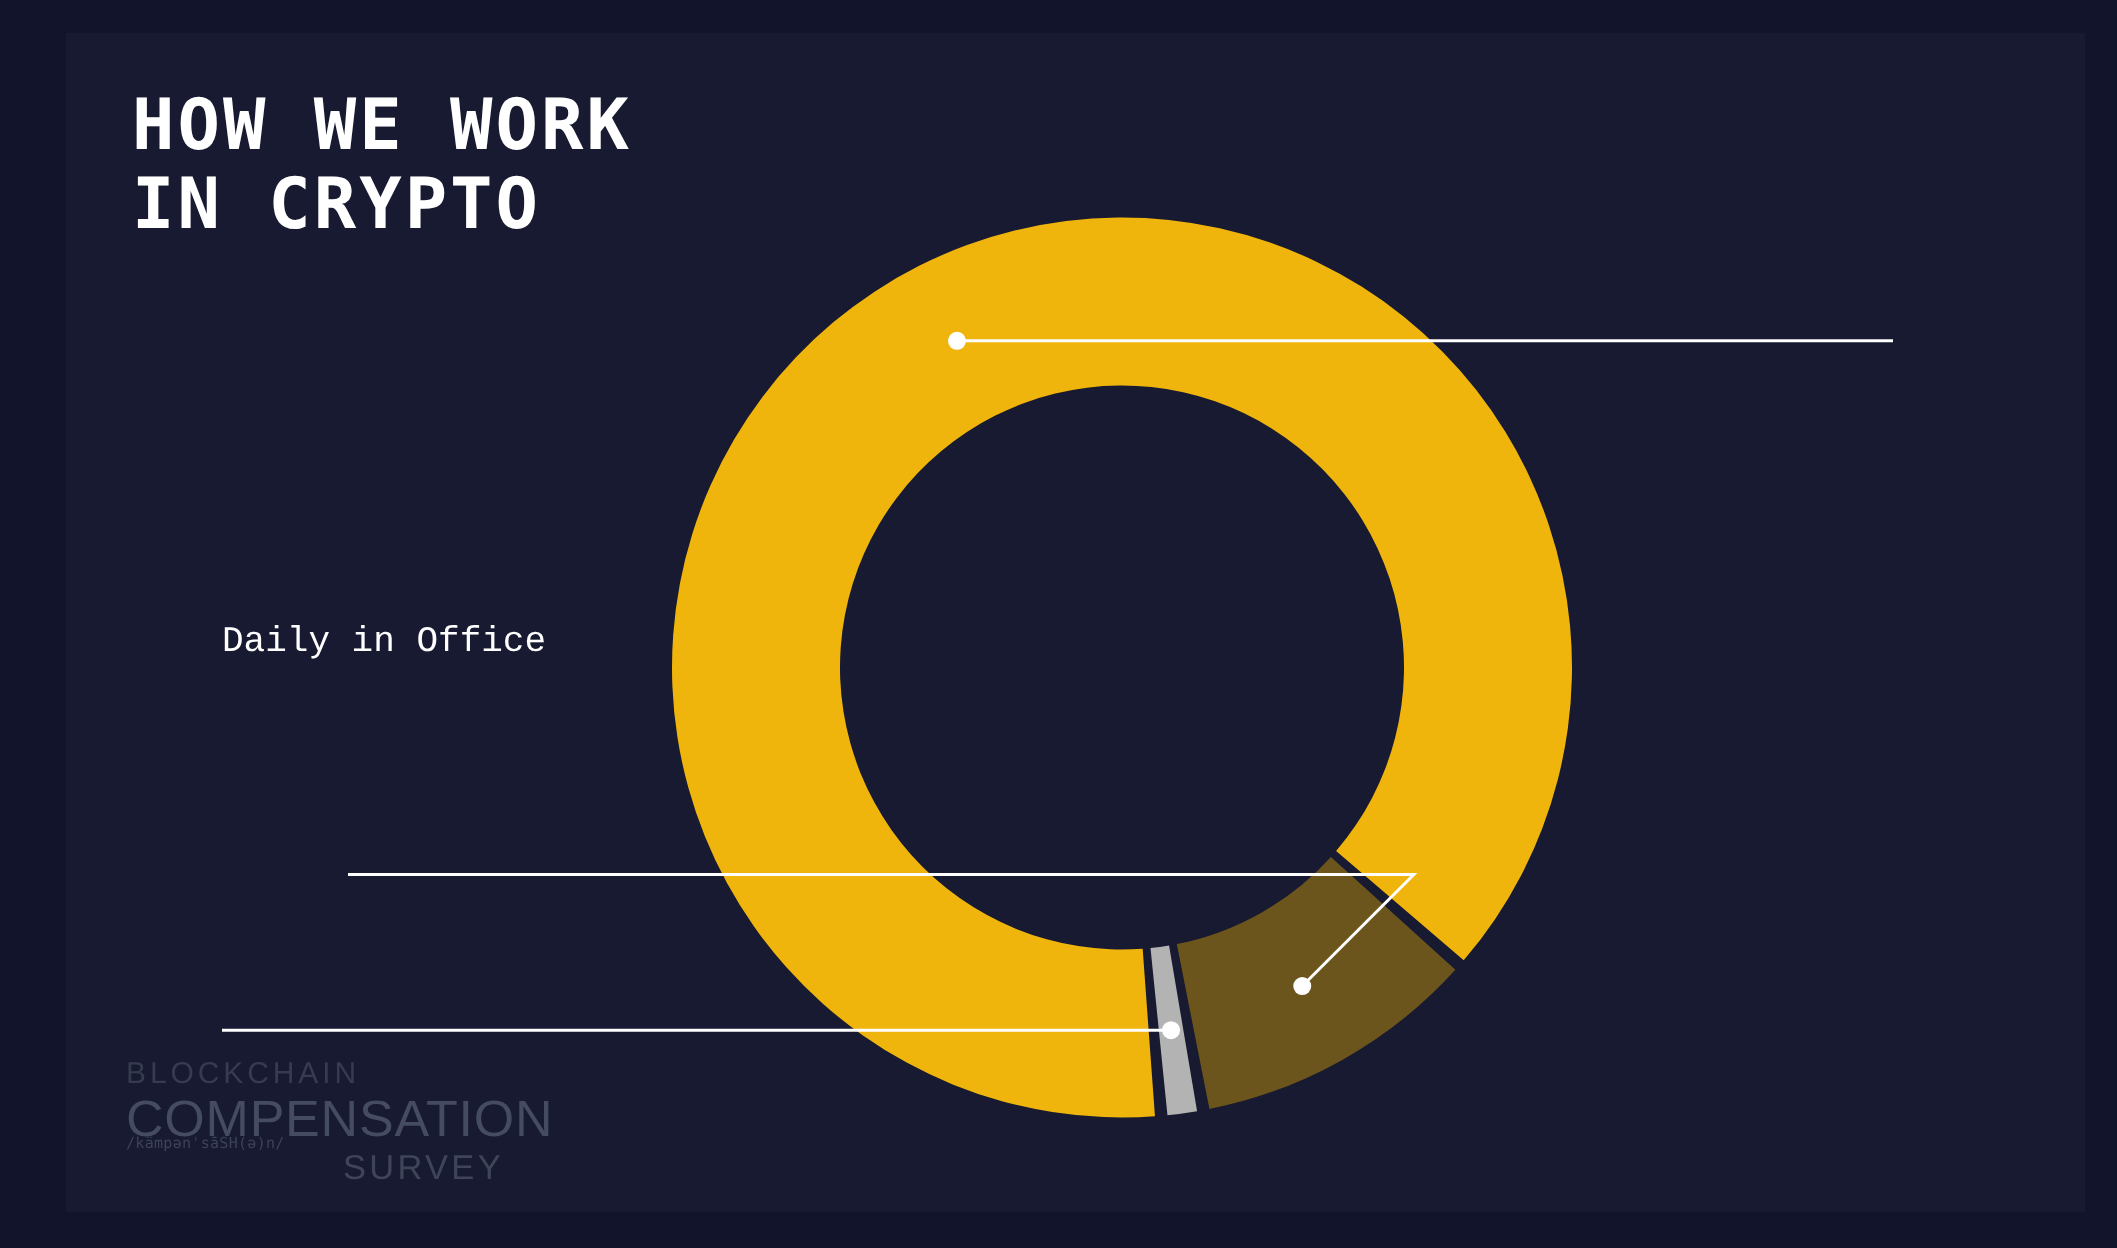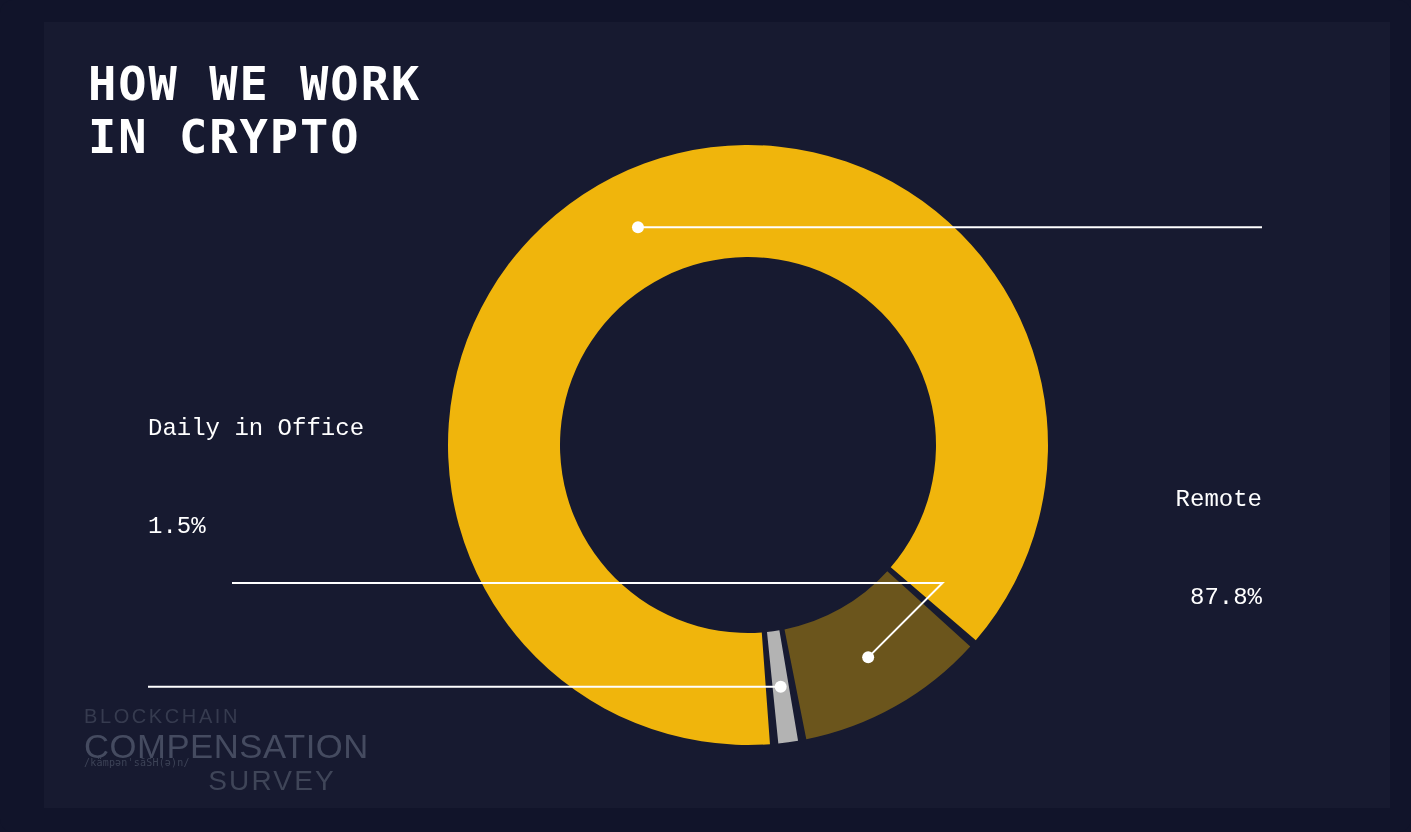--- a/index.html
+++ b/index.html
@@ -91,21 +91,21 @@
     left: 0px;
     top: 51px;
     font-family: "DejaVu Sans Mono", "Liberation Mono", monospace;
     font-size: 10px;
     letter-spacing: 0.2px;
     color: #3d4357;
   }
   #logo .lg-sub {
     display: block;
     text-align: right;
-    font-size: 28px;
+    font-size: 23px;
     letter-spacing: 2.2px;
     line-height: 1;
     margin-top: 2px;
     color: #3f4558;
   }
 </style>
 </head>
 <body>
 
 <div id="root">
@@ -126,28 +126,23 @@
         <circle cx="637.9790311730636" cy="227.21252006053635" r="6" fill="#ffffff"></circle>
         <polyline points="780.7040351635211,686.7983583154013 148,686.7983583154013" fill="none" stroke="#ffffff" stroke-width="2"></polyline>
         <circle cx="780.7040351635211" cy="686.7983583154013" r="6" fill="#ffffff"></circle>
         <polyline points="868.1680442385224,657.3573430420727 942.525387280595,583 232,583" fill="none" stroke="#ffffff" stroke-width="2"></polyline>
         <circle cx="868.1680442385224" cy="657.3573430420727" r="6" fill="#ffffff"></circle>
       </g>
   </svg>
 
   <div class="callout" id="callout-office">
     <span class="cl-name">Daily in Office</span>
-    <span class="cl-value">1.5%</span>
   </div>
 
 
-  <div class="callout" id="callout-remote">
-    <span class="cl-name">Remote</span>
-    <span class="cl-value">87.8%</span>
-  </div>
 
   <div id="logo">
     <span class="lg-top">BLOCKCHAIN</span>
     <span class="lg-main">COMPENSATION</span>
     <span class="lg-phon">/kämpənˈsāSH(ə)n/</span>
     <span class="lg-sub">SURVEY</span>
   </div>
 
 </div>
 

